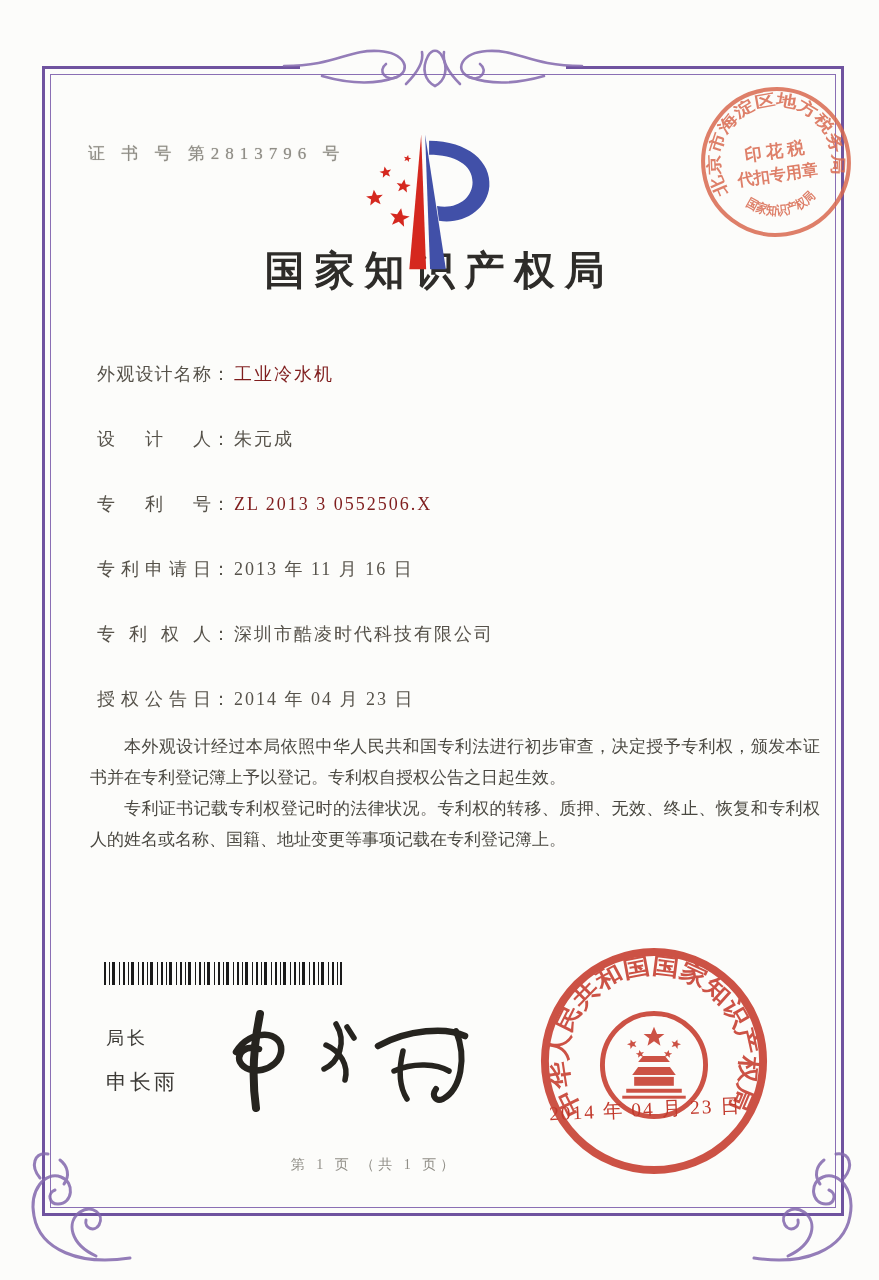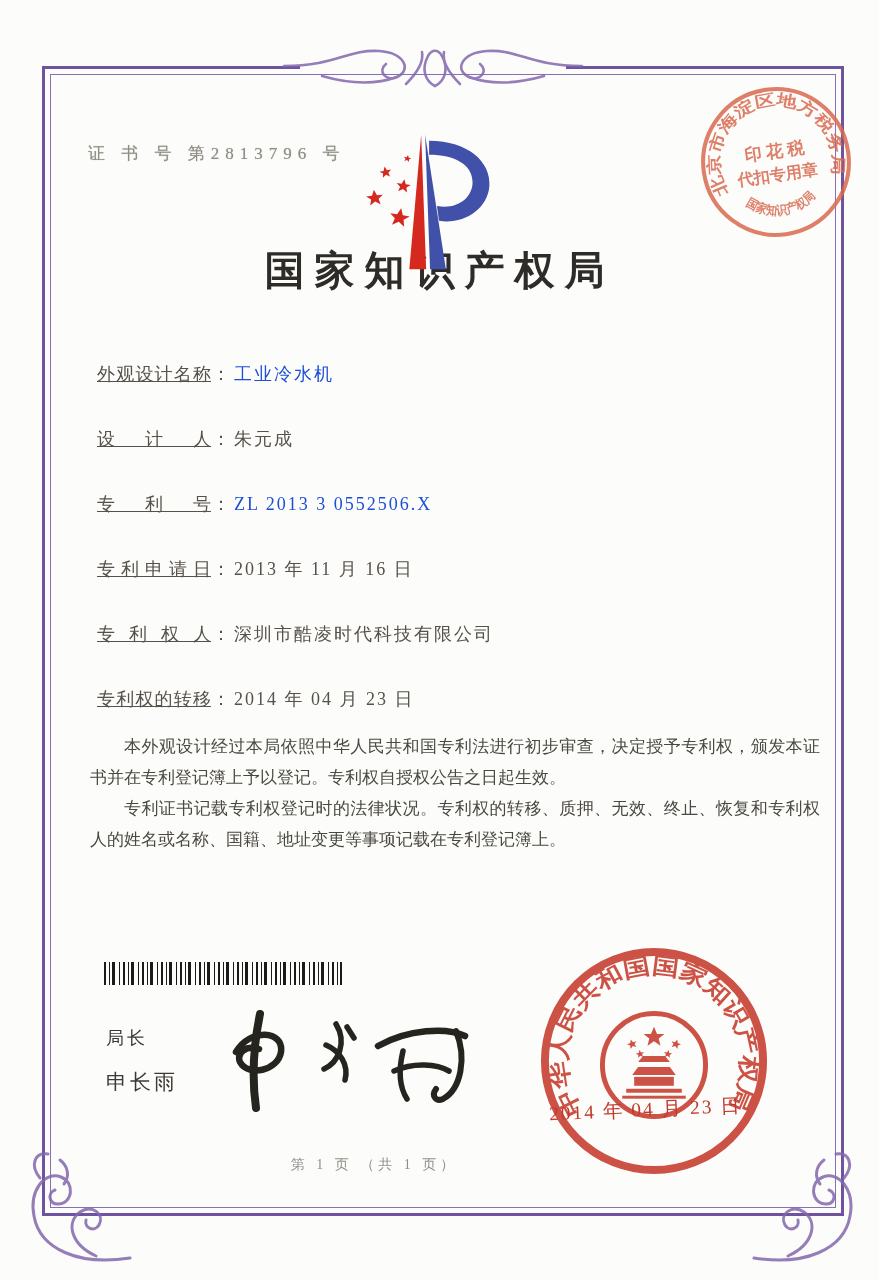--- a/index.html
+++ b/index.html
@@ -30,25 +30,24 @@
   .title{
     position:absolute;left:0;top:243px;width:879px;text-align:center;
     font-size:40px;font-weight:700;letter-spacing:10px;color:#2e2c29;
   }
   
   .fields{position:absolute;left:97px;top:362px;width:680px;}
   .field-row{height:25px;margin-bottom:40px;font-size:18px;color:#56524a;white-space:nowrap;}
   .field-label{
     display:inline-block;width:114px;text-align:justify;text-align-last:justify;
     vertical-align:top;
-    text-decoration:underline;
   }
   .field-colon{display:inline-block;margin:0 4px 0 1px;}
   .field-value{letter-spacing:2px;}
-  .field-value.faded{color:#1d4ed8;}
+  .field-value.faded{color:#7f1d1d;}
   
   .body-text{
     position:absolute;left:90px;top:731px;width:730px;
     font-size:17px;line-height:31px;text-align:justify;color:#4a4841;
   }
   .body-text p{margin:0;text-indent:2em;}
   
   .barcode{
     position:absolute;left:104px;top:962px;width:238px;height:23px;
     background:repeating-linear-gradient(90deg,
@@ -141,21 +140,21 @@
   <div class="field-row">
     <span class="field-label">专利号</span><span class="field-colon">：</span><span class="field-value faded">ZL 2013 3 0552506.X</span>
   </div>
   <div class="field-row">
     <span class="field-label">专利申请日</span><span class="field-colon">：</span><span class="field-value">2013 年 11 月 16 日</span>
   </div>
   <div class="field-row">
     <span class="field-label">专利权人</span><span class="field-colon">：</span><span class="field-value">深圳市酷凌时代科技有限公司</span>
   </div>
   <div class="field-row">
-    <span class="field-label">专利权的转移</span><span class="field-colon">：</span><span class="field-value">2014 年 04 月 23 日</span>
+    <span class="field-label">授权公告日</span><span class="field-colon">：</span><span class="field-value">2014 年 04 月 23 日</span>
   </div>
 </div>
 
 <div class="body-text">
   <p>本外观设计经过本局依照中华人民共和国专利法进行初步审查，决定授予专利权，颁发本证书并在专利登记簿上予以登记。专利权自授权公告之日起生效。</p>
   <p>专利证书记载专利权登记时的法律状况。专利权的转移、质押、无效、终止、恢复和专利权人的姓名或名称、国籍、地址变更等事项记载在专利登记簿上。</p>
 </div>
 
 <div class="barcode"></div>
 

